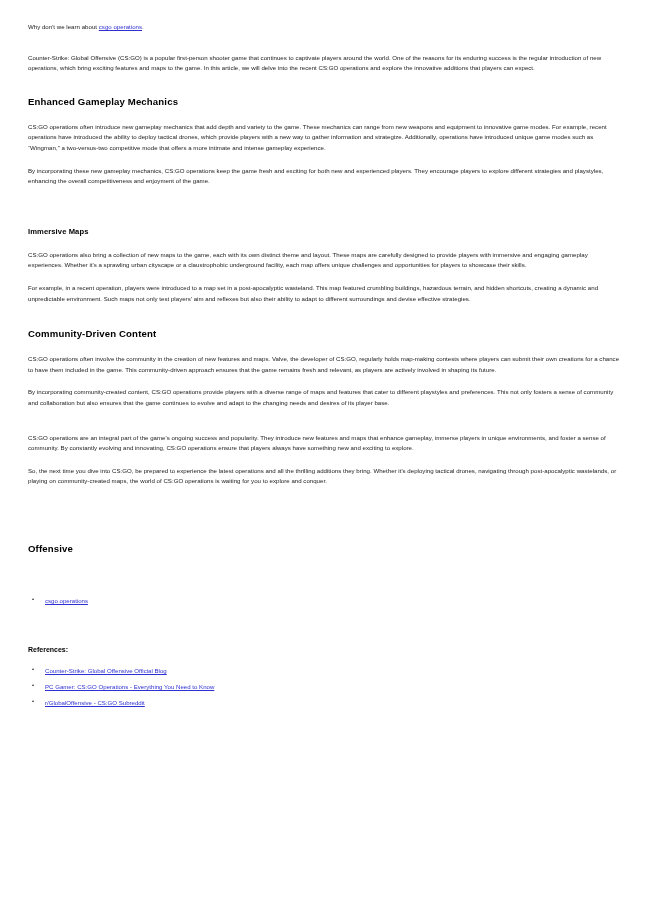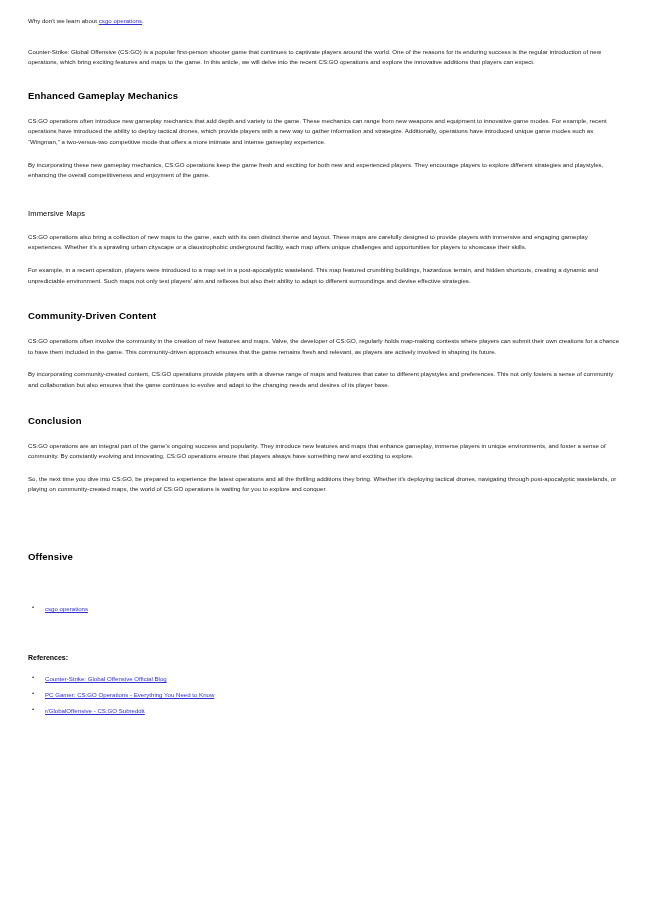--- a/index.html
+++ b/index.html
@@ -16,21 +16,21 @@
     width: 650px;
     height: 920px;
     background: #ffffff;
     margin: 0 auto;
     overflow: hidden;
     box-sizing: border-box;
   }
   .content {
     position: absolute;
     left: 28px;
-    top: 16px;
+    top: 22px;
     width: 594px;
   }
   p.body-text {
     font-size: 6.1px;
     line-height: 10.6px;
     color: #1a1a1a;
     margin: 0 0 12px 0;
     text-align: left;
     letter-spacing: 0.02px;
   }
@@ -44,23 +44,23 @@
     font-size: 9.6px;
     line-height: 12px;
     font-weight: bold;
     color: #000000;
     margin: 0 0 14px 0;
     letter-spacing: 0.15px;
   }
   h3.sub-heading {
     font-size: 7.6px;
     line-height: 10px;
-    font-weight: normal;
+    font-weight: bold;
     color: #000000;
-    margin: 4px 0 13px 0;
+    margin: 16px 0 13px 0;
     letter-spacing: 0.1px;
   }
   a.doclink {
     color: #2f2fd4;
     text-decoration: underline;
   }
   ul.ref-list {
     list-style: none;
     margin: 0 0 14px 0;
     padding: 0;
@@ -109,21 +109,20 @@
     <h3 class="sub-heading">Immersive Maps</h3>
     <p class="body-text">CS:GO operations also bring a collection of new maps to the game, each with its own distinct theme and layout. These maps are carefully designed to provide players with immersive and engaging gameplay experiences. Whether it's a sprawling urban cityscape or a claustrophobic underground facility, each map offers unique challenges and opportunities for players to showcase their skills.</p>
     <p class="body-text">For example, in a recent operation, players were introduced to a map set in a post-apocalyptic wasteland. This map featured crumbling buildings, hazardous terrain, and hidden shortcuts, creating a dynamic and unpredictable environment. Such maps not only test players' aim and reflexes but also their ability to adapt to different surroundings and devise effective strategies.</p>
 
     <div class="spacer-sm"></div>
     <h2 class="section-heading">Community-Driven Content</h2>
     <p class="body-text">CS:GO operations often involve the community in the creation of new features and maps. Valve, the developer of CS:GO, regularly holds map-making contests where players can submit their own creations for a chance to have them included in the game. This community-driven approach ensures that the game remains fresh and relevant, as players are actively involved in shaping its future.</p>
     <p class="body-text">By incorporating community-created content, CS:GO operations provide players with a diverse range of maps and features that cater to different playstyles and preferences. This not only fosters a sense of community and collaboration but also ensures that the game continues to evolve and adapt to the changing needs and desires of its player base.</p>
 
     <div class="spacer-sm"></div>
-    <h2 class="section-heading">Conclusion</h2>
     <p class="body-text">CS:GO operations are an integral part of the game's ongoing success and popularity. They introduce new features and maps that enhance gameplay, immerse players in unique environments, and foster a sense of community. By constantly evolving and innovating, CS:GO operations ensure that players always have something new and exciting to explore.</p>
     <p class="body-text">So, the next time you dive into CS:GO, be prepared to experience the latest operations and all the thrilling additions they bring. Whether it's deploying tactical drones, navigating through post-apocalyptic wastelands, or playing on community-created maps, the world of CS:GO operations is waiting for you to explore and conquer.</p>
 
     <div class="spacer-lg"></div>
 
     <h2 class="section-heading">Offensive</h2>
 
     <div class="spacer-md"></div>
 
     <ul class="ref-list">

